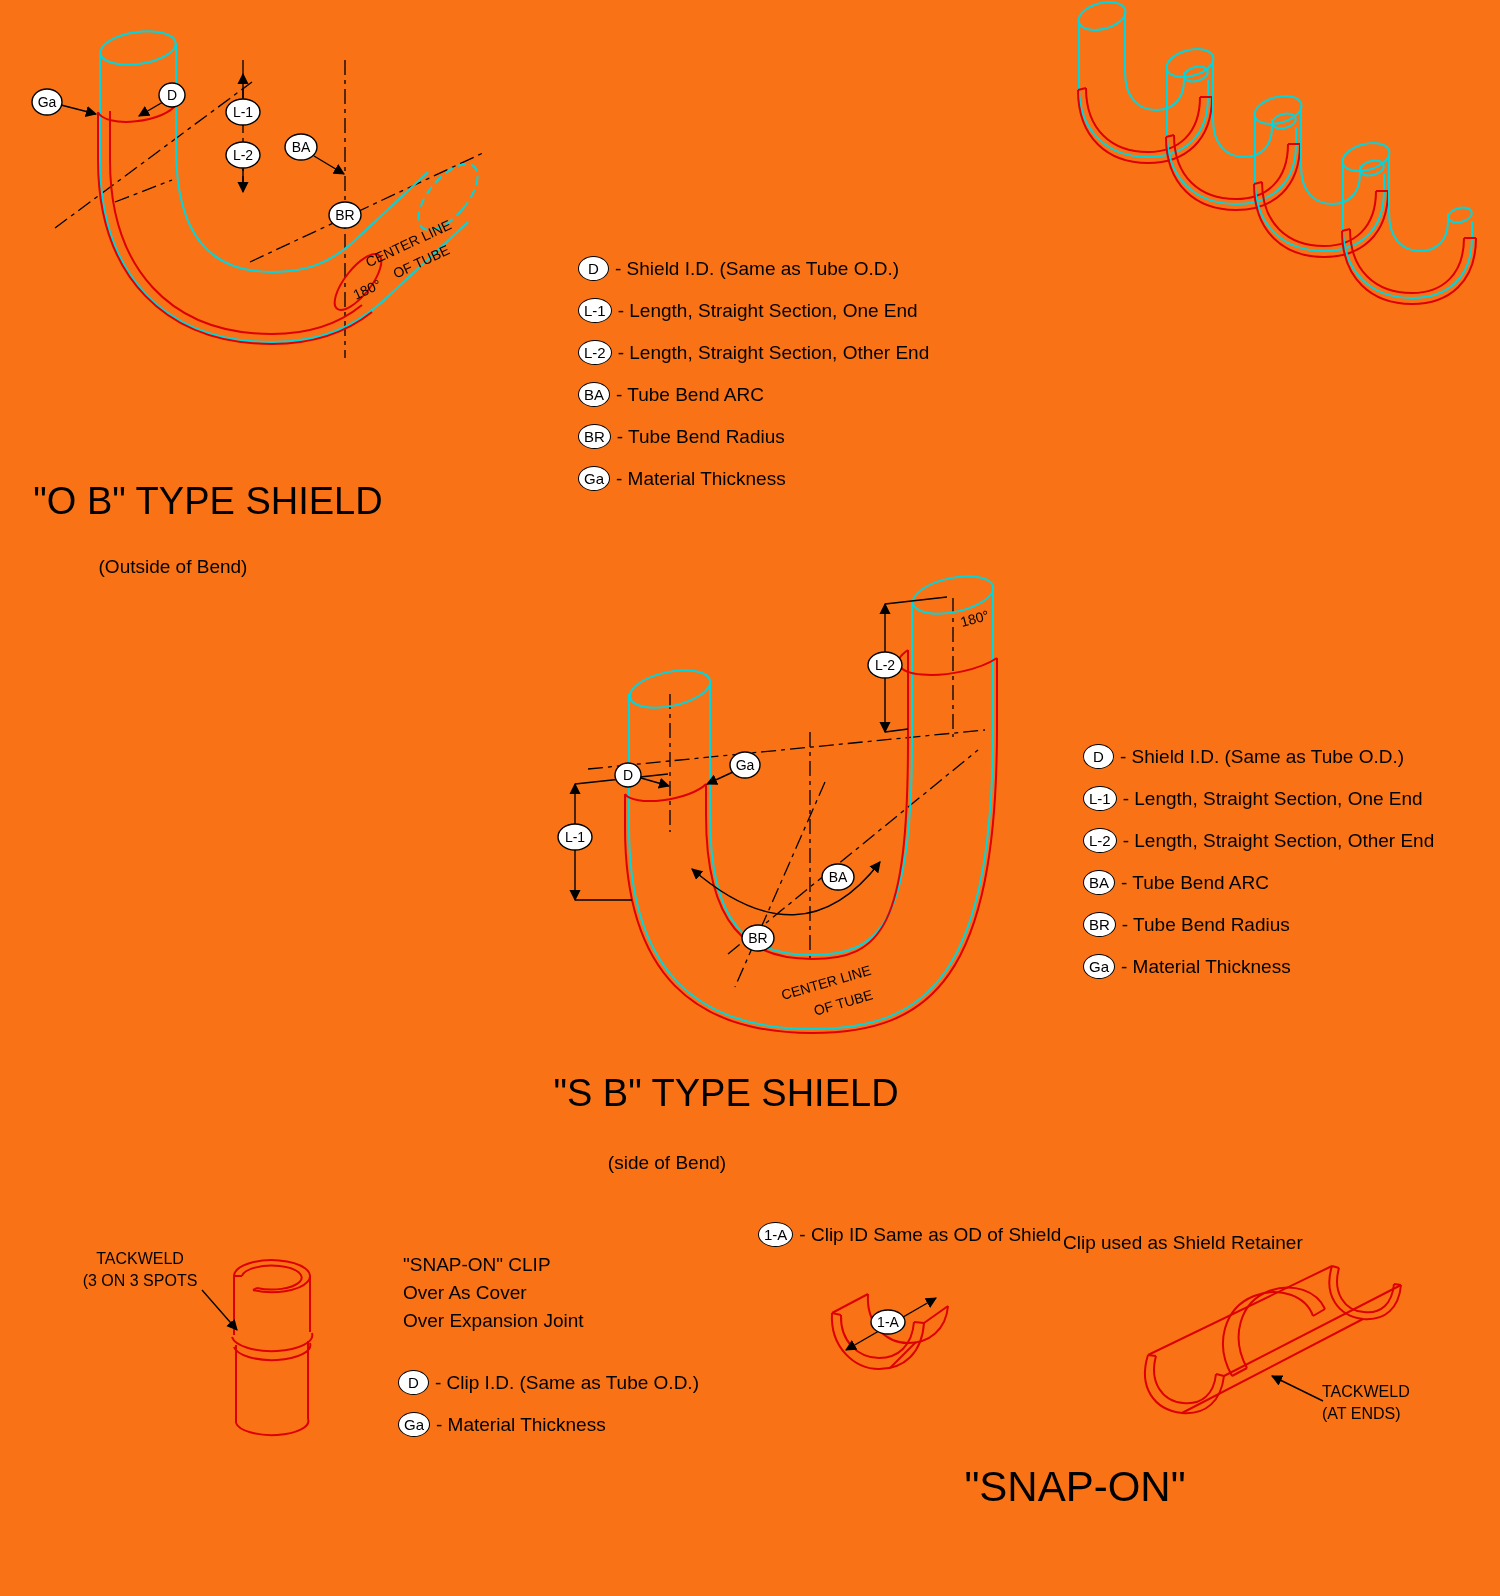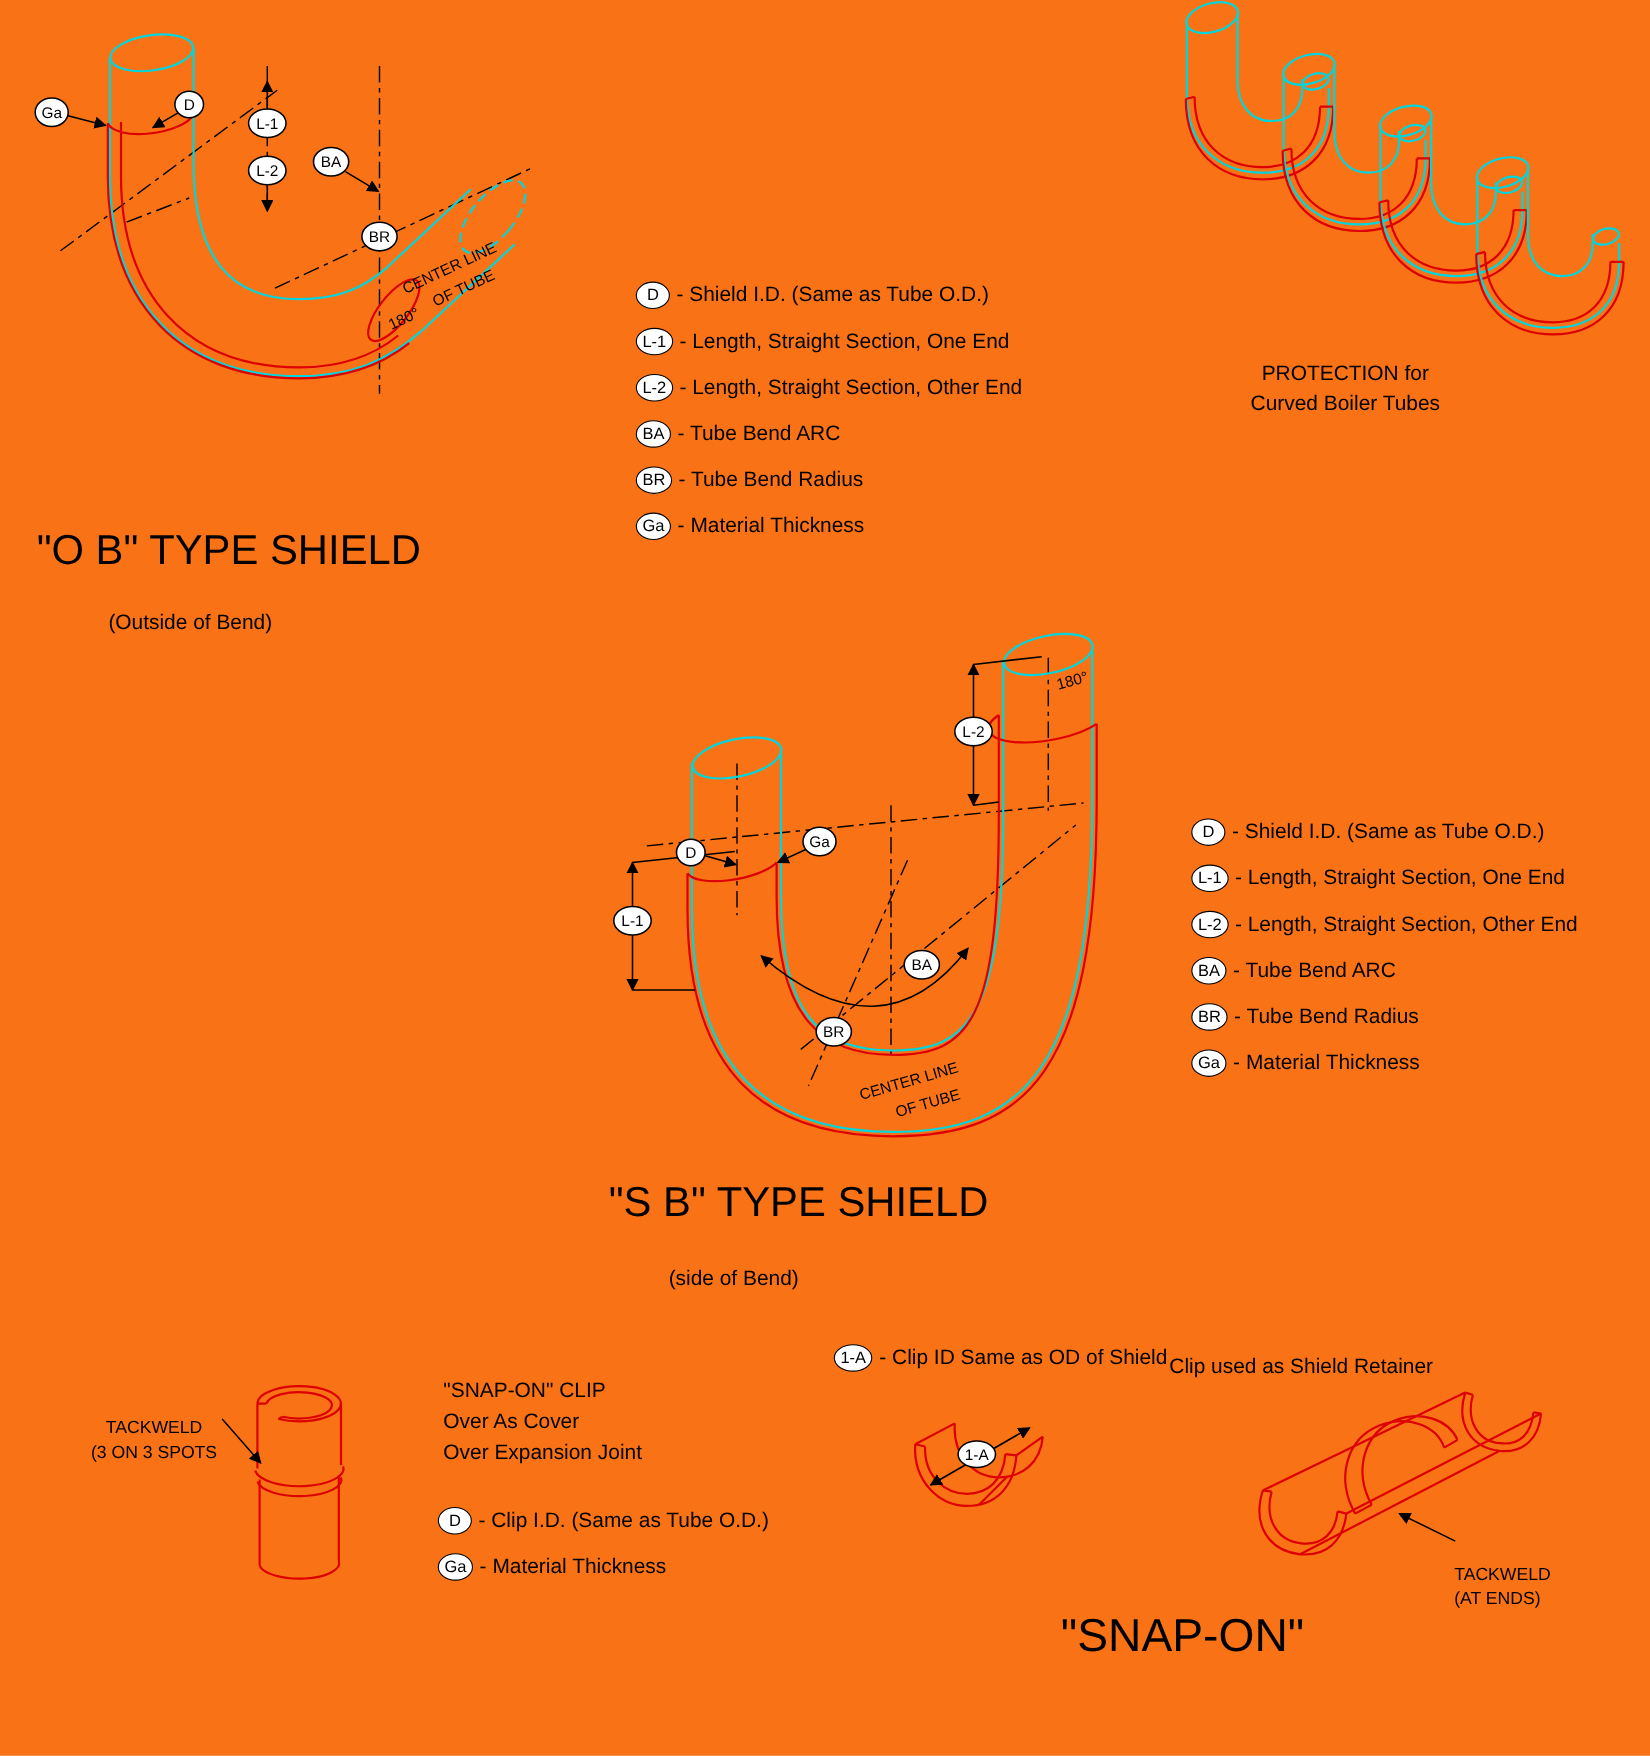--- a/index.html
+++ b/index.html
@@ -3,21 +3,21 @@
 <meta charset="utf-8">
 <style>
   *{margin:0;padding:0;box-sizing:border-box;}
   body{font-family:"Liberation Sans","DejaVu Sans",sans-serif;background:#fff;color:#000;}
   .canvas{position:relative;width:1500px;height:1596px;background:#f97316;overflow:hidden;}
   .abs{position:absolute;}
   .title{font-size:38px;white-space:nowrap;text-align:center;}
   .subtitle{font-size:19px;text-align:center;white-space:nowrap;}
   .caption{font-size:19px;line-height:28px;white-space:nowrap;}
   .caption.center{text-align:center;}
-  .small-note{font-size:16px;line-height:22px;white-space:nowrap;margin-top:40px;}
+  .small-note{font-size:16px;line-height:22px;white-space:nowrap;}
   .bigtitle{font-size:42px;line-height:58px;text-align:center;white-space:nowrap;}
   .legend{display:flex;flex-direction:column;gap:17px;}
   .legend-row{display:flex;align-items:center;gap:6px;font-size:19px;white-space:nowrap;}
   .tag{display:inline-flex;align-items:center;justify-content:center;border:1.6px solid #000;border-radius:50%;min-width:31px;height:25px;padding:0 5px;font-size:15px;background:#fff;}
   svg{position:absolute;overflow:visible;}
   svg text{font-family:"Liberation Sans",sans-serif;fill:#000;}
   .lbl{font-size:14px;}
   .ann{font-size:14px;}
   .cy{stroke:#00d6de;fill:none;stroke-width:2;}
   .rd{stroke:#dd0000;fill:none;stroke-width:2;}
@@ -143,24 +143,20 @@
         <path class="rd" d="M 0,88 L 8,86 M 134,95 L 122,95"></path>
       </g>
     </defs>
     <g>
       <use href="#hairpin" x="20" y="0"></use>
       <use href="#hairpin" x="108" y="47"></use>
       <use href="#hairpin" x="196" y="94"></use>
       <use href="#hairpin" x="284" y="141"></use>
     </g>
   </svg>
-  <div class="abs caption center" style="left:1083px;top:326px;width:280px;">
-    <div>PROTECTION for</div>
-    <div>Curved Boiler Tubes</div>
-  </div>
 
   <svg class="abs" style="left:540px;top:532px;" width="520" height="545" viewBox="0 0 520 545">
     <defs>
       <marker id="aSB" viewBox="0 0 10 10" refX="9" refY="5" markerWidth="8" markerHeight="8" orient="auto-start-reverse">
         <path d="M0,0 L10,5 L0,10 z" fill="#000"></path>
       </marker>
     </defs>
 
     <g>
       <path class="dd" d="M 270,200 L 270,432"></path>

